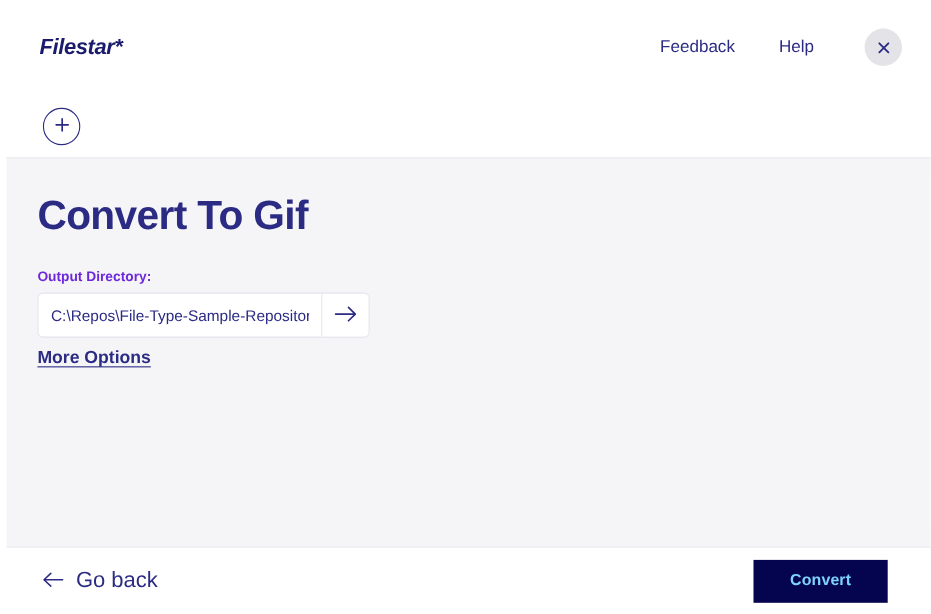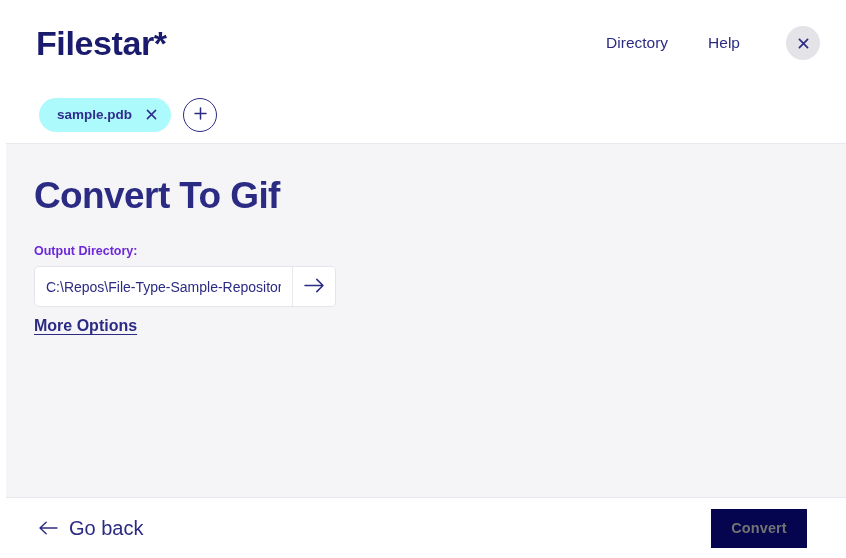--- a/index.html
+++ b/index.html
@@ -28,26 +28,27 @@
   .header {
     position: relative;
     height: 86px;
     flex: 0 0 86px;
     background: #ffffff;
     display: flex;
     align-items: center;
     padding: 0 26px 0 36px;
   }
   .logo {
-    font-size: 34px;
+    font-size: 20px;
     font-weight: 700;
     letter-spacing: -0.4px;
     color: #1b1b6e;
     line-height: 1;
     white-space: nowrap;
+    font-style: italic;
   }
   .header-spacer { flex: 1 1 auto; }
   .nav-link {
     font-size: 15.5px;
     color: #2b2b84;
     text-decoration: none;
     margin-left: 40px;
     white-space: nowrap;
   }
   .close-btn {
@@ -221,62 +222,54 @@
     display: flex;
     align-items: center;
     gap: 11px;
     font-size: 20px;
     color: #2b2b84;
     text-decoration: none;
     cursor: pointer;
   }
   .footer-spacer { flex: 1 1 auto; }
   .convert-btn {
-    width: 96px;
+    width: 122px;
     height: 39px;
     background: #05054f;
-    color: #737373;
+    color: #7dd3fc;
     border: none;
     font-family: "Liberation Sans", sans-serif;
     font-size: 14.5px;
     font-weight: 700;
     cursor: pointer;
     letter-spacing: 0.1px;
   }
 </style>
 </head>
 <body>
 
 <div class="app">
 
   <div class="header">
     <div class="logo">Filestar*</div>
     <div class="header-spacer"></div>
 
-    <a class="nav-link" href="#">Directory</a>
+    <a class="nav-link" href="#">Feedback</a>
     <a class="nav-link" href="#">Help</a>
 
     <button class="close-btn">
       <span>
         <svg width="13" height="13" viewBox="0 0 13 13" aria-hidden="true">
           <path d="M2.4 2.4 L10.6 10.6 M10.6 2.4 L2.4 10.6" stroke="#2b2b84" stroke-width="1.7" stroke-linecap="round" fill="none"></path>
         </svg>
       </span>
     </button>
   </div>
 
   <div class="tabstrip">
-    <div class="file-chip">
-      <span class="file-chip-label">sample.pdb</span>
-      <span class="chip-close">
-        <svg width="11" height="11" viewBox="0 0 11 11" aria-hidden="true">
-          <path d="M1.4 1.4 L9.6 9.6 M9.6 1.4 L1.4 9.6" stroke="#2e2e8c" stroke-width="1.5" stroke-linecap="round" fill="none"></path>
-        </svg>
-      </span>
-    </div>
 
     <button class="add-tab">
       <span>
         <svg width="15" height="15" viewBox="0 0 15 15" aria-hidden="true">
           <path d="M7.5 2 L7.5 13 M2 7.5 L13 7.5" stroke="#2b2b84" stroke-width="1.5" stroke-linecap="round" fill="none"></path>
         </svg>
       </span>
     </button>
   </div>
 

